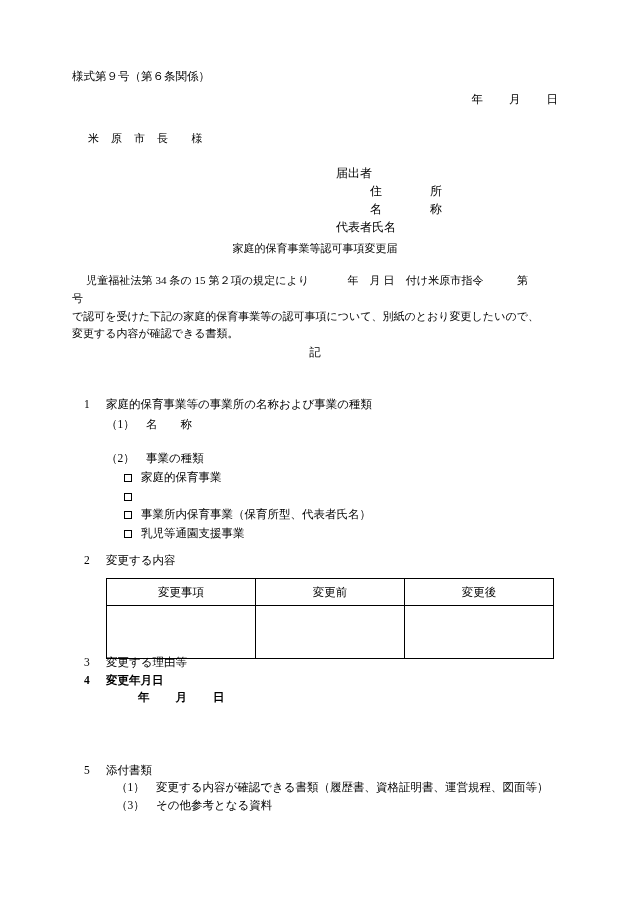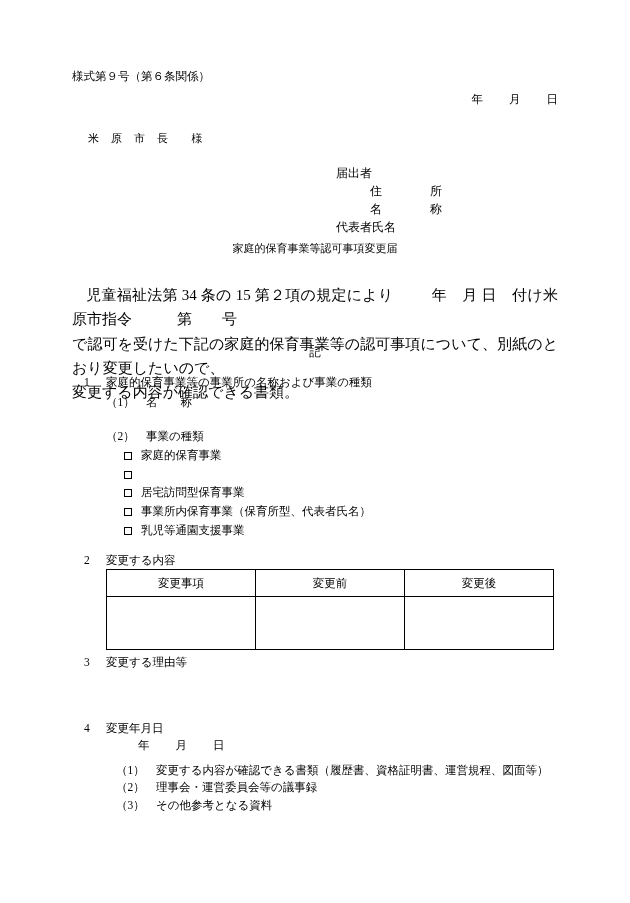--- a/index.html
+++ b/index.html
@@ -61,24 +61,23 @@
     right: 0;
     top: 240px;
     text-align: center;
     font-size: 11px;
   }
   .body-para {
     position: absolute;
     left: 72px;
     right: 72px;
     top: 272px;
-    font-size: 15px;
+    font-size: 11px;
     line-height: 1.62;
     text-align: justify;
-    margin-top: 11px;
   }
   .body-para .indent { display: inline-block; width: 14px; }
   .body-para .blank-s { display: inline-block; width: 30px; }
   .body-para .blank-m { display: inline-block; width: 38px; }
   .ki {
     position: absolute;
     left: 0;
     right: 0;
     top: 344px;
     text-align: center;
@@ -108,20 +107,21 @@
     width: 8px;
     height: 8px;
     border: 1px solid #000;
     margin-right: 9px;
     vertical-align: -1px;
     box-sizing: border-box;
   }
   table.change {
     border-collapse: collapse;
     margin-left: 22px;
+    margin-top: 9px;
     table-layout: fixed;
   }
   table.change td, table.change th {
     border: 1px solid #000;
     font-weight: normal;
     font-size: 11.5px;
     text-align: center;
     vertical-align: middle;
   }
   table.change th { height: 24px; }
@@ -161,28 +161,27 @@
   <div class="doc-title">家庭的保育事業等認可事項変更届</div>
 
   <div class="body-para">
     <span class="indent"></span><span>児童福祉法第 34 条の 15 第２項の規定により</span><span class="blank-m"></span><span>年　月 日　付け米原市指令　　　第</span><span class="blank-s"></span><span>号</span><br>
     <span>で認可を受けた下記の家庭的保育事業等の認可事項について、別紙のとおり変更したいので、</span><br>
     <span>変更する内容が確認できる書類。</span>
   </div>
 
   <div class="ki">記</div>
 
-  <div class="sec" style="top: 374px;">
+  <div class="sec" style="top: 396px;">
     <div class="nowrap"><span class="num">1</span><span>家庭的保育事業等の事業所の名称および事業の種類</span></div>
     <div class="sub nowrap" style="margin-top:3px;"><span class="pnum">（1）</span><span>名　　称</span></div>
     <div class="sub nowrap" style="margin-top:16px;"><span class="pnum">（2）</span><span>事業の種類</span></div>
     <div class="checks">
       <div class="check-row"><span class="box"></span><span>家庭的保育事業</span></div>
       <div class="check-row"><span class="box"></span></div>
-      <div class="check-row"><span class="box"></span><span>居宅訪問型保育事業</span></div>
       <div class="check-row"><span class="box"></span><span>事業所内保育事業（保育所型、代表者氏名）</span></div>
       <div class="check-row"><span class="box"></span><span>乳児等通園支援事業</span></div>
     </div>
   </div>
 
   <div class="sec" style="top: 552px;">
     <div class="nowrap"><span class="num">2</span><span>変更する内容</span></div>
     <table class="change">
       <tbody>
           <tr>
@@ -196,24 +195,24 @@
         <td class="body col3"></td>
       </tr>
     </tbody>
       </table>
   </div>
 
   <div class="sec" style="top: 654px;">
     <div class="nowrap"><span class="num">3</span><span>変更する理由等</span></div>
   </div>
 
-  <div class="sec" style="top: 720px;">
+  <div class="sec" style="top: 672px; font-weight: bold;">
     <div class="nowrap"><span class="num">4</span><span>変更年月日</span></div>
     <div class="ymd"><span>年</span><span class="sp"></span><span>月</span><span class="sp"></span><span>日</span></div>
   </div>
 
   <div class="sec" style="top: 762px;">
+    <div class="nowrap"><span class="num">5</span><span>添付書類</span></div>
     <div class="attach-item"><span class="pnum">（1）</span><span>変更する内容が確認できる書類（履歴書、資格証明書、運営規程、図面等）</span></div>
-    <div class="attach-item"><span class="pnum">（2）</span><span>理事会・運営委員会等の議事録</span></div>
     <div class="attach-item"><span class="pnum">（3）</span><span>その他参考となる資料</span></div>
   </div>
 
 </div>
 
 </body></html>

